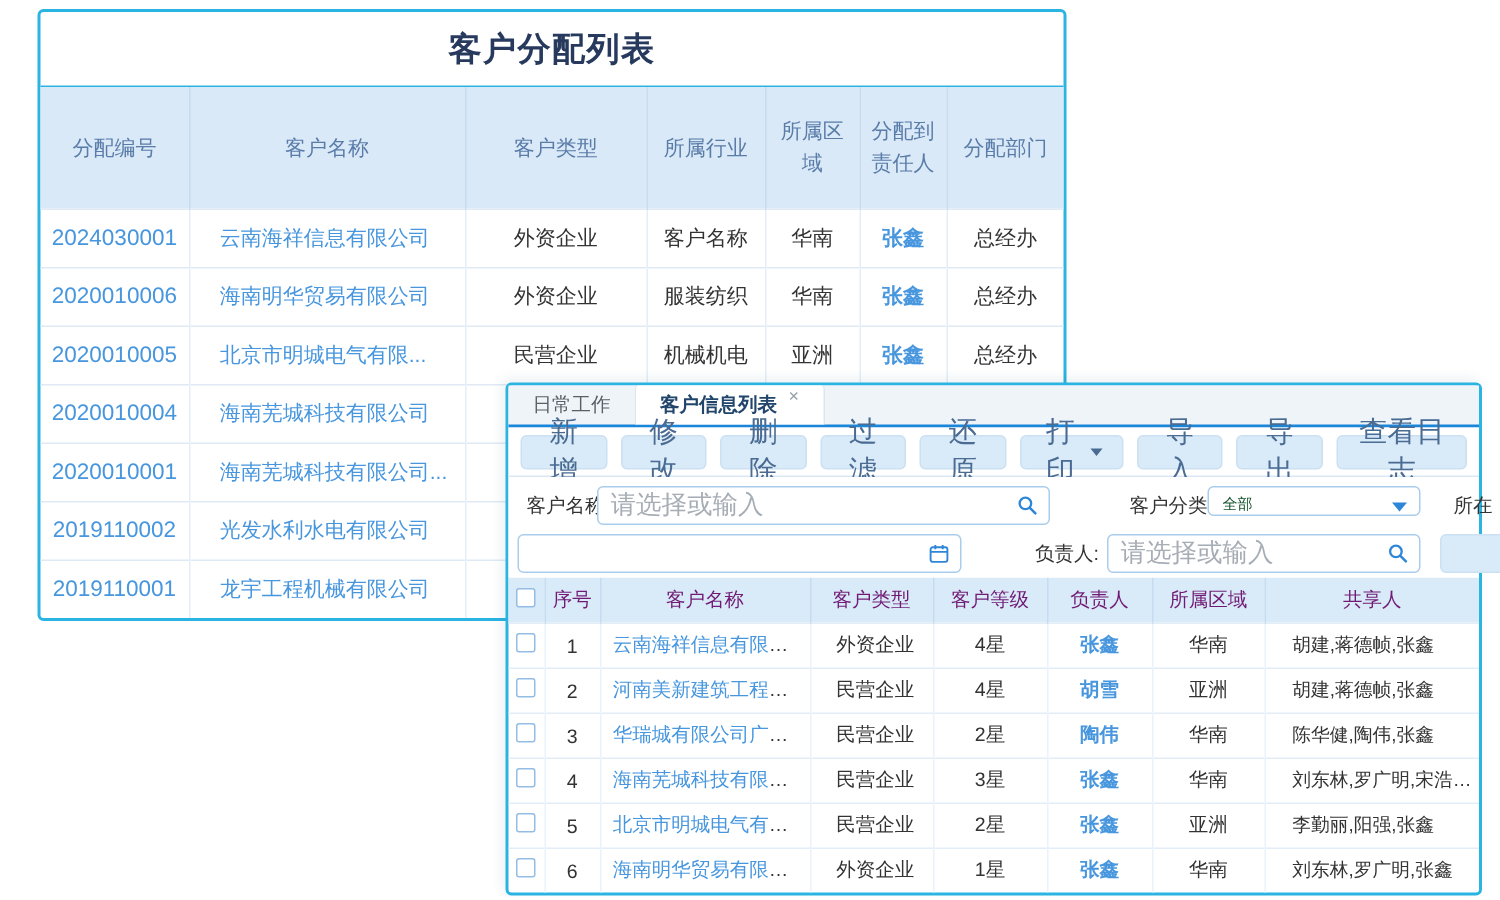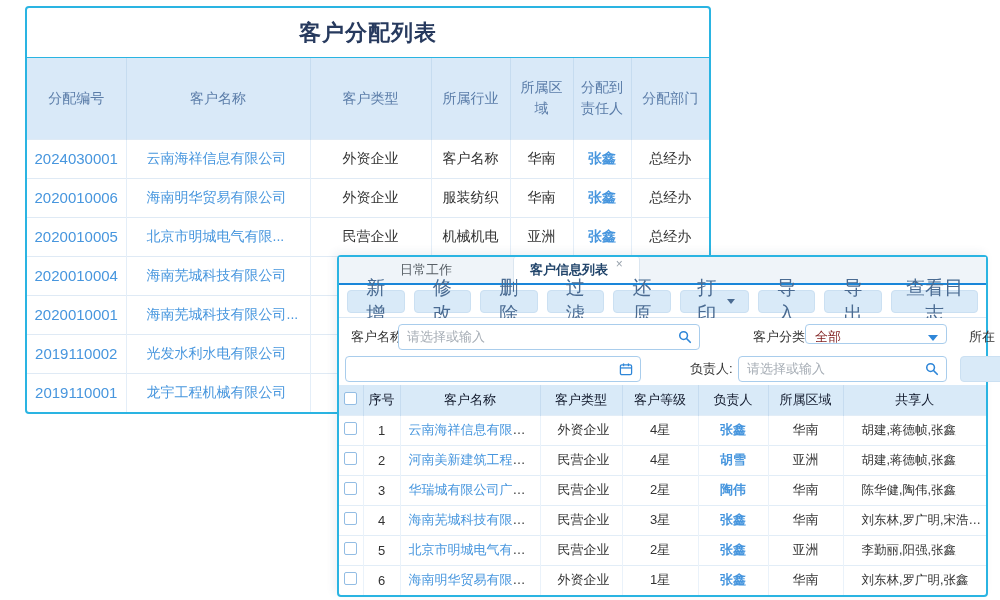--- a/index.html
+++ b/index.html
@@ -22,50 +22,50 @@
   .alloc-table td:last-child { border-right:none; }
   .alloc-table td.cell-name { text-align:left; padding-left:20px; }
   a.link, .link { color:#4796de; text-decoration:none; cursor:pointer; }
   .link-bold { font-weight:bold; }
   .alloc-table td.cell-id { font-size:15px; }
 
   
   .panel-customer { left:337px; top:255px; width:651px; height:342px; z-index:2;
                     box-shadow:-3px -3px 8px rgba(40,80,120,0.08); overflow:visible; }
   .tabbar { height:28px; background:#eff4f9; border-bottom:2px solid #1a86d9; display:flex; align-items:stretch; }
-  .tab { padding:0 16px; font-size:13px; color:#585f66; line-height:26px; cursor:pointer;margin-left:45px; }
+  .tab { padding:0 16px; font-size:13px; color:#585f66; line-height:26px; cursor:pointer; }
   .tab.active { background:#fff; color:#22456b; font-weight:bold; border-left:1px solid #dbe6f0;
                 border-right:1px solid #dbe6f0; border-top-left-radius:3px; border-top-right-radius:3px; }
   .tab-close { font-weight:normal; color:#98a2ac; font-size:12px; vertical-align:6px; margin-left:4px; line-height:1; }
 
   .toolbar { height:33px; display:flex; align-items:center; gap:9px; padding:0 8px;
              border-bottom:1px solid #d9e7f4; background:#fff; }
   .toolbar button { background:#d9eaf8; color:#4a6b92; border:1px solid #cbe0f2; border-radius:4px;
                     font-size:19px; height:23px; padding:0 13px; cursor:pointer;
                     font-family:"Liberation Sans", sans-serif; display:flex; align-items:center; }
   .caret-down { width:0; height:0; border-left:4px solid transparent; border-right:4px solid transparent;
                 border-top:5px solid #4a6b92; display:inline-block; margin-left:7px; }
 
   .filters { position:relative; height:67px; background:#fff; }
   .flabel { position:absolute; font-size:13px; color:#333; line-height:26px; white-space:nowrap; }
   .finput { position:absolute; height:26px; border:1px solid #a9cdec; border-radius:4px; background:#fff; }
   .finput input { position:absolute; left:0; top:0; width:100%; height:100%; border:none; outline:none;
-                  background:transparent; font-size:13px; color:#333; padding:0 26px 0 8px;
+                  background:transparent; font-size:17px; color:#333; padding:0 26px 0 8px;
                   font-family:Liberation Serif, serif; }
   .finput input::placeholder { color:#a6adb5; }
   .icon-right { position:absolute; right:7px; top:50%; transform:translateY(-50%); display:flex; }
   .selectbox { position:absolute; height:20px; border:1px solid #a9cdec; border-radius:4px; background:#fff;
-               font-size:13px; color:#7f1d1d; line-height:24px; padding:0 24px 0 9px; cursor:pointer; }
+               font-size:10px; color:#14532d; line-height:24px; padding:0 24px 0 9px; cursor:pointer; }
   .select-caret { position:absolute; right:8px; top:10px; width:0; height:0;
                   border-left:5px solid transparent; border-right:5px solid transparent;
                   border-top:6px solid #2e86d8; }
   .frag-button { position:absolute; height:26px; width:56px; background:#d9eaf8; border:1px solid #cbe0f2;
                  border-radius:4px; cursor:pointer; }
 
-  .cust-table th { height:30px; background:#d9eaf8; color:#0f172a; font-weight:normal; font-size:13px;
+  .cust-table th { height:30px; background:#d9eaf8; color:#701a75; font-weight:normal; font-size:13px;
                    text-align:center; border-right:1px solid #c6dcf0; padding:0 2px; }
   .cust-table th:last-child { border-right:none; }
   .cust-table td { height:30px; font-size:13px; color:#333; text-align:center;
                    border-top:1px solid #e2edf7; border-right:1px solid #eaf2fa;
                    white-space:nowrap; overflow:hidden; text-overflow:ellipsis; padding:0 2px; }
   .cust-table td:last-child { border-right:none; }
   .cust-table td.cell-name { text-align:left; padding-left:8px; }
   .cust-table td.cell-type { text-align:left; padding-left:17px; }
   .cust-table td.cell-shared { text-align:left; padding-left:18px; font-size:12.5px; }
   .checkbox { width:13px; height:13px; border:1px solid #93bde4; border-radius:2px; background:#fff;

